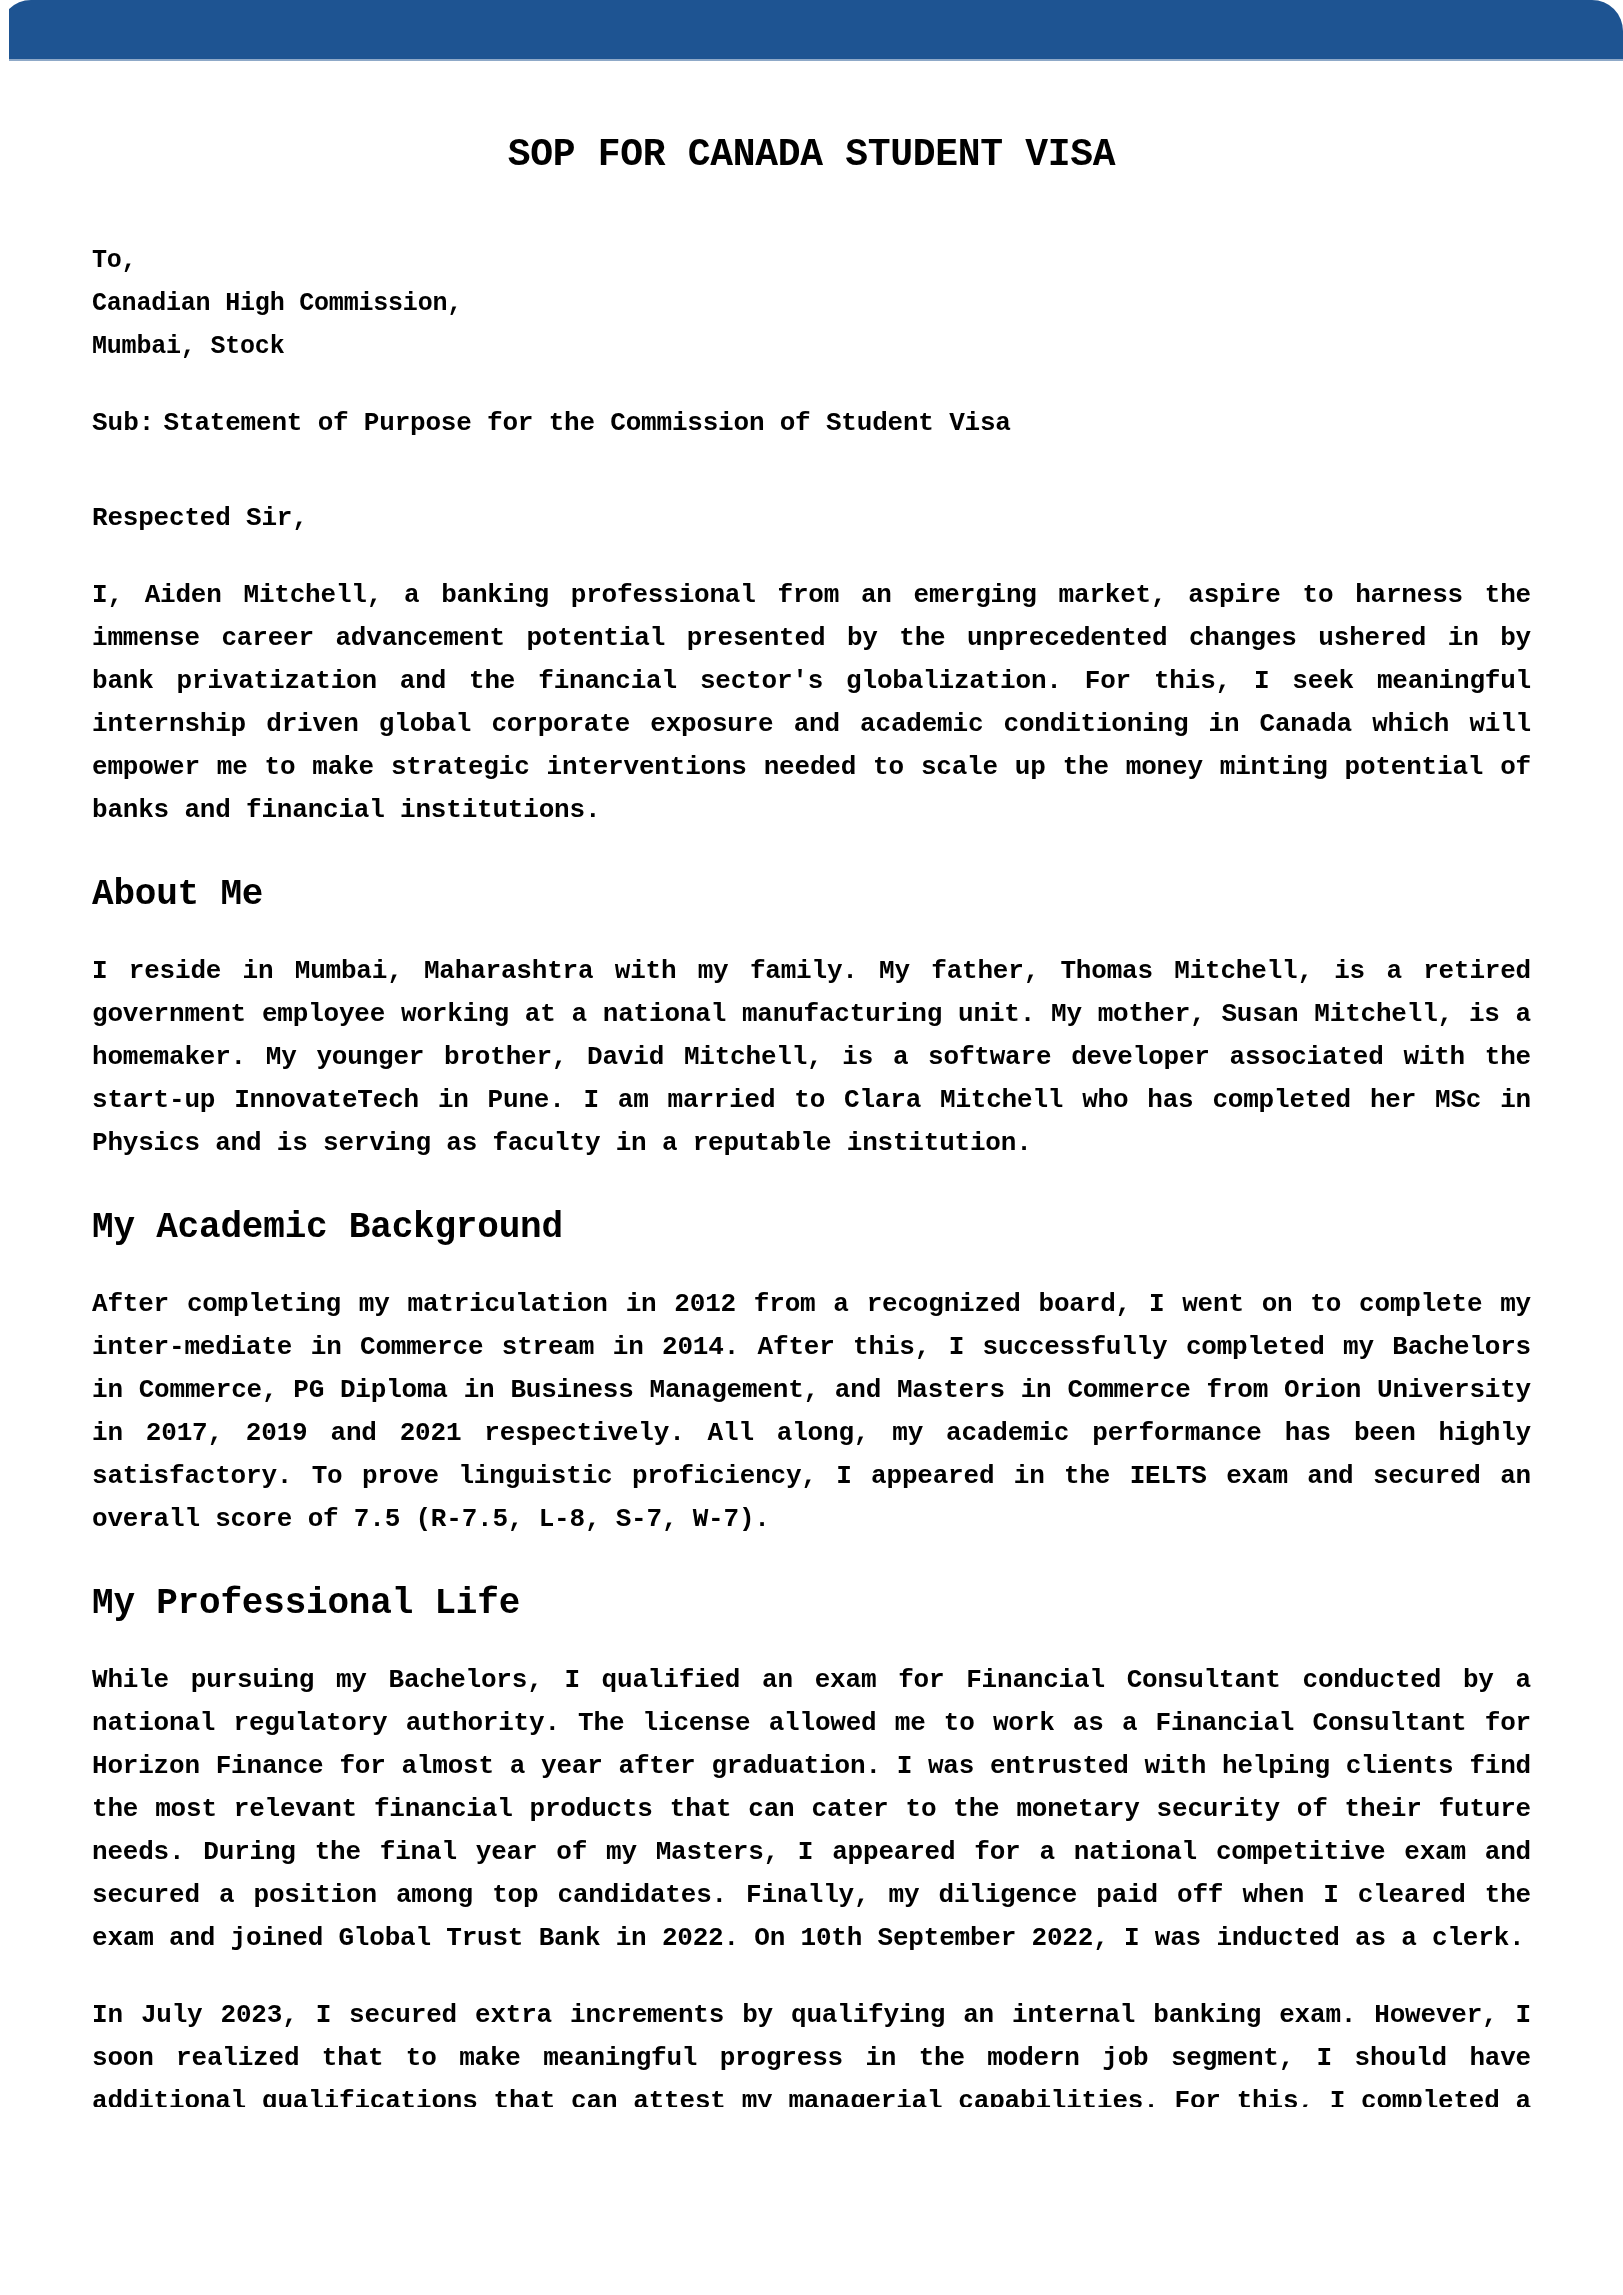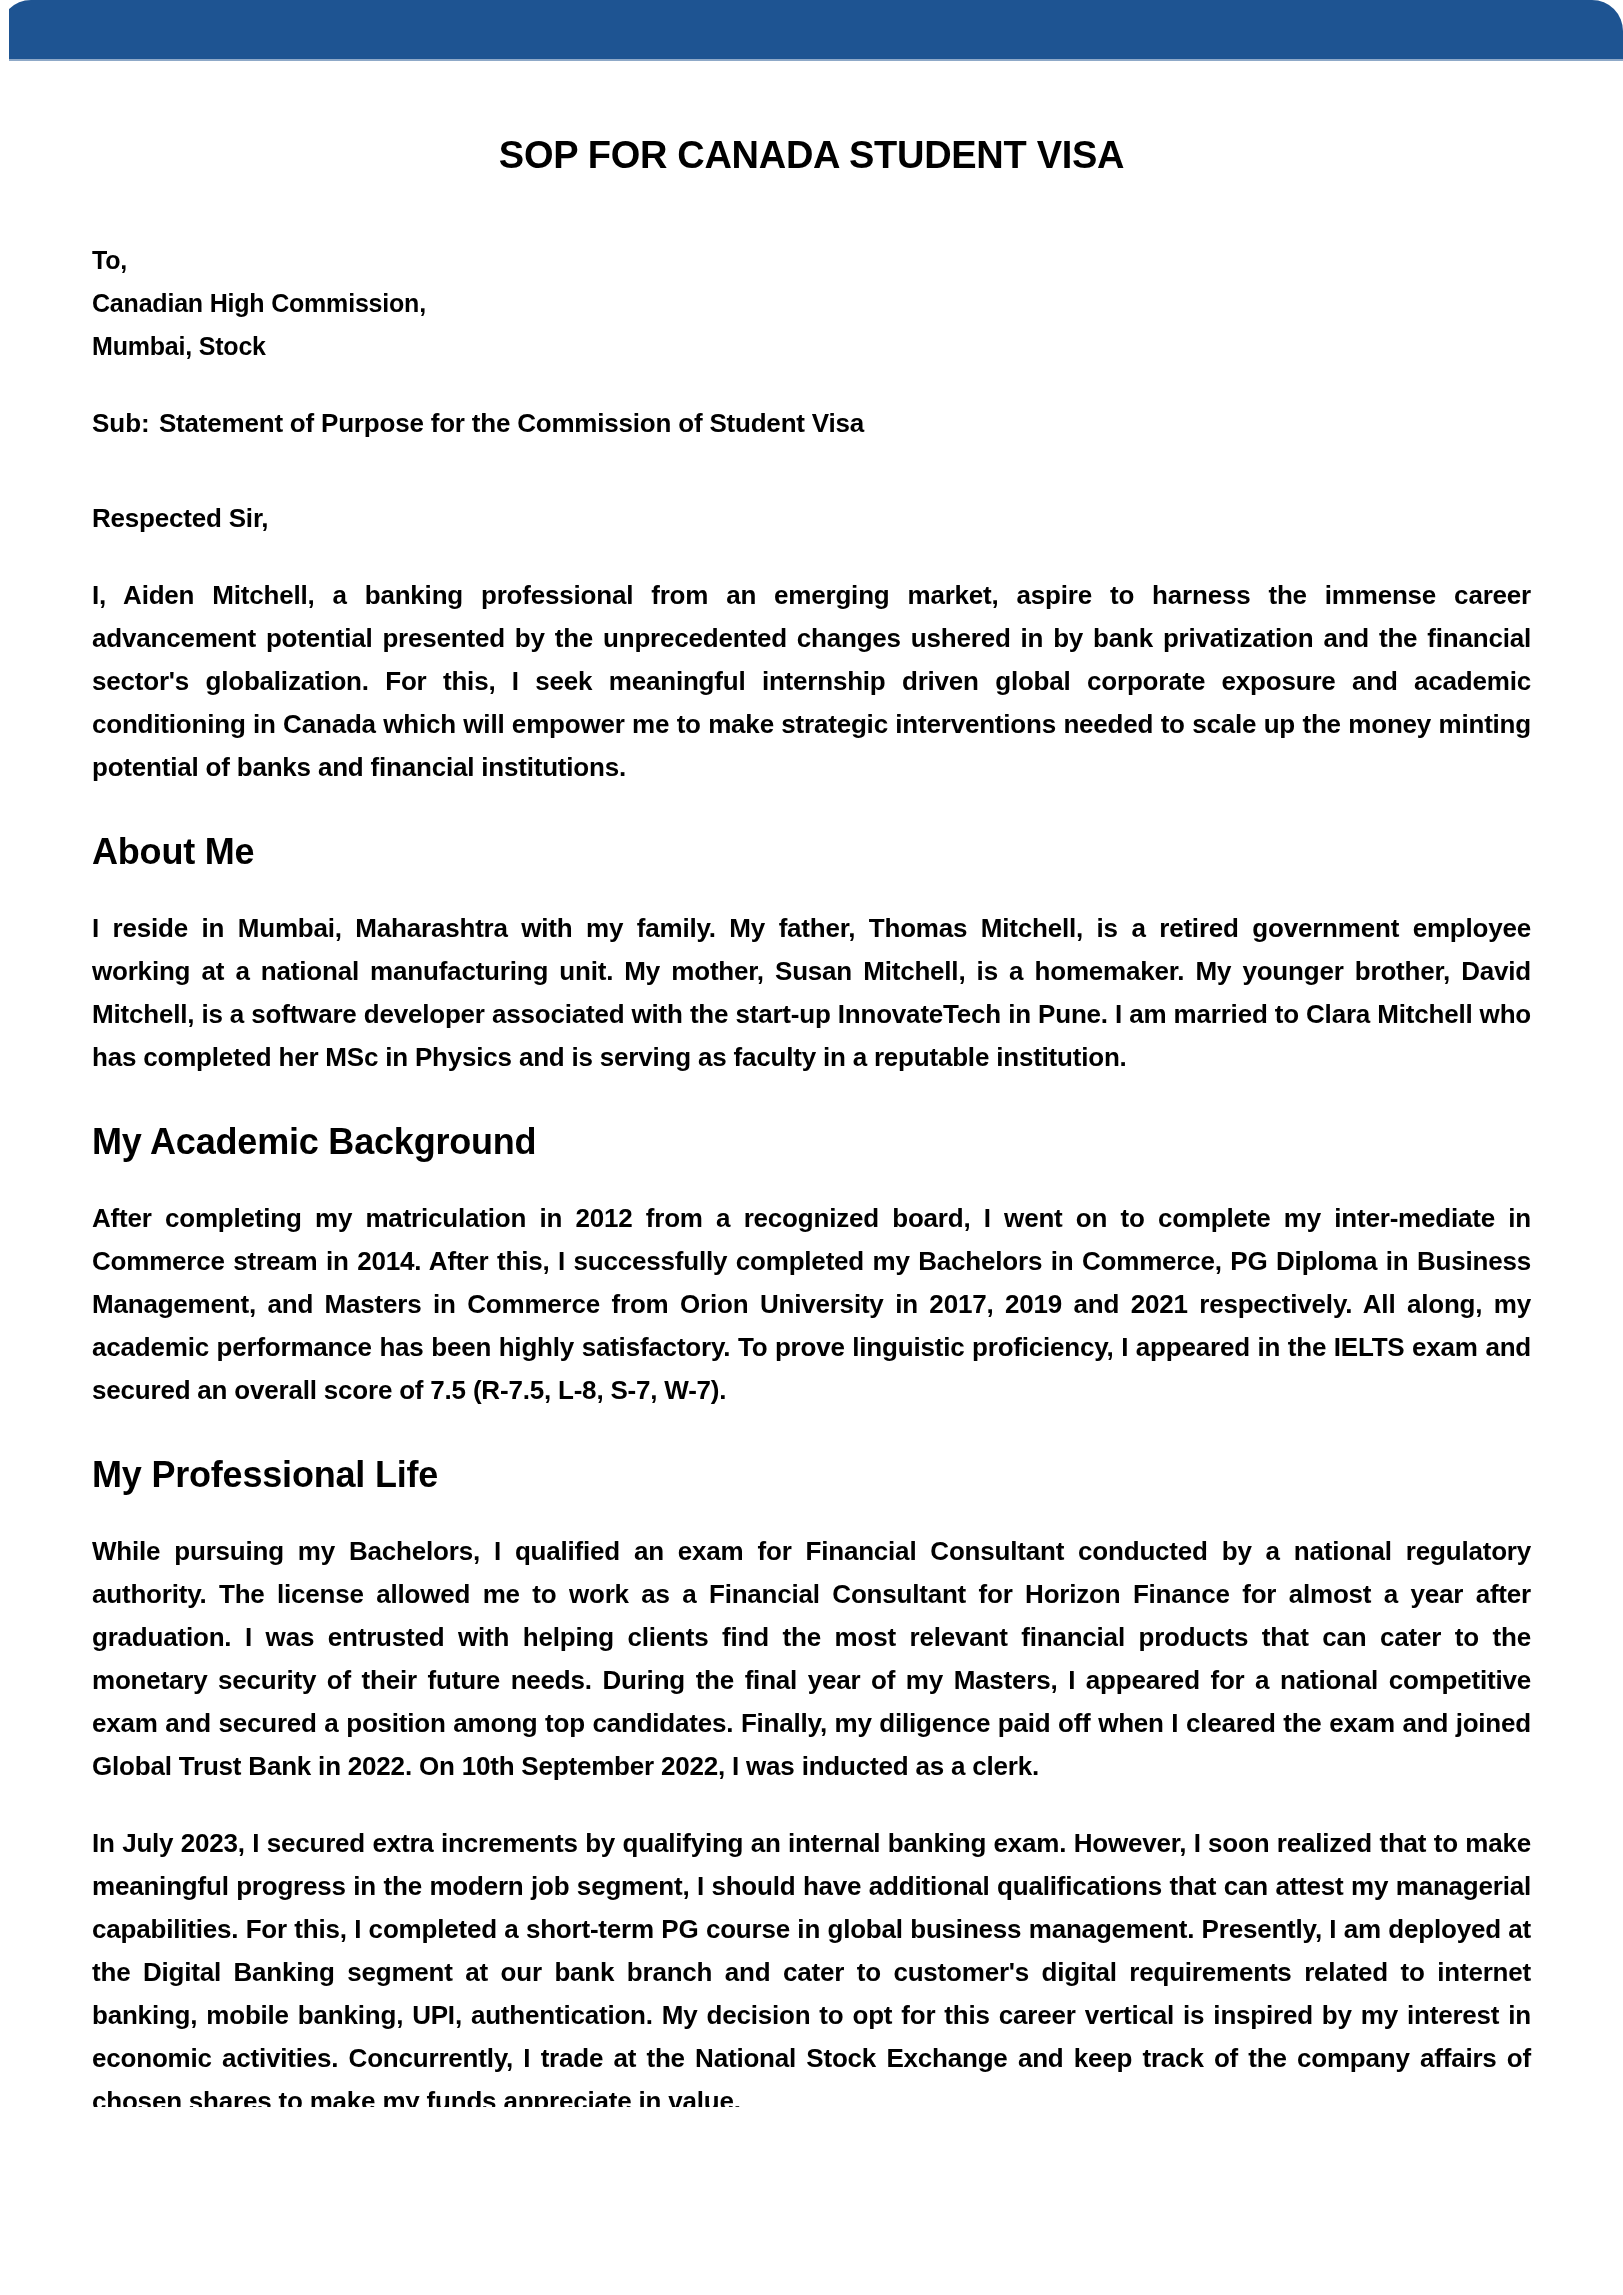--- a/index.html
+++ b/index.html
@@ -3,21 +3,21 @@
 <meta charset="utf-8">
 <style>
   * { box-sizing: border-box; }
   html, body { margin: 0; padding: 0; background: #ffffff; }
   .page {
     position: relative;
     width: 1623px;
     height: 2107px;
     background: #ffffff;
     color: #000000;
-    font-family: Liberation Sans, sans-serif;
+    font-family: Liberation Mono, monospace;
     font-weight: 700;
     overflow: hidden;
     border-radius: 31px;
   }
   .header-bar {
     position: absolute;
     top: 0;
     left: 8.5px;
     right: 0;
     height: 61px;

